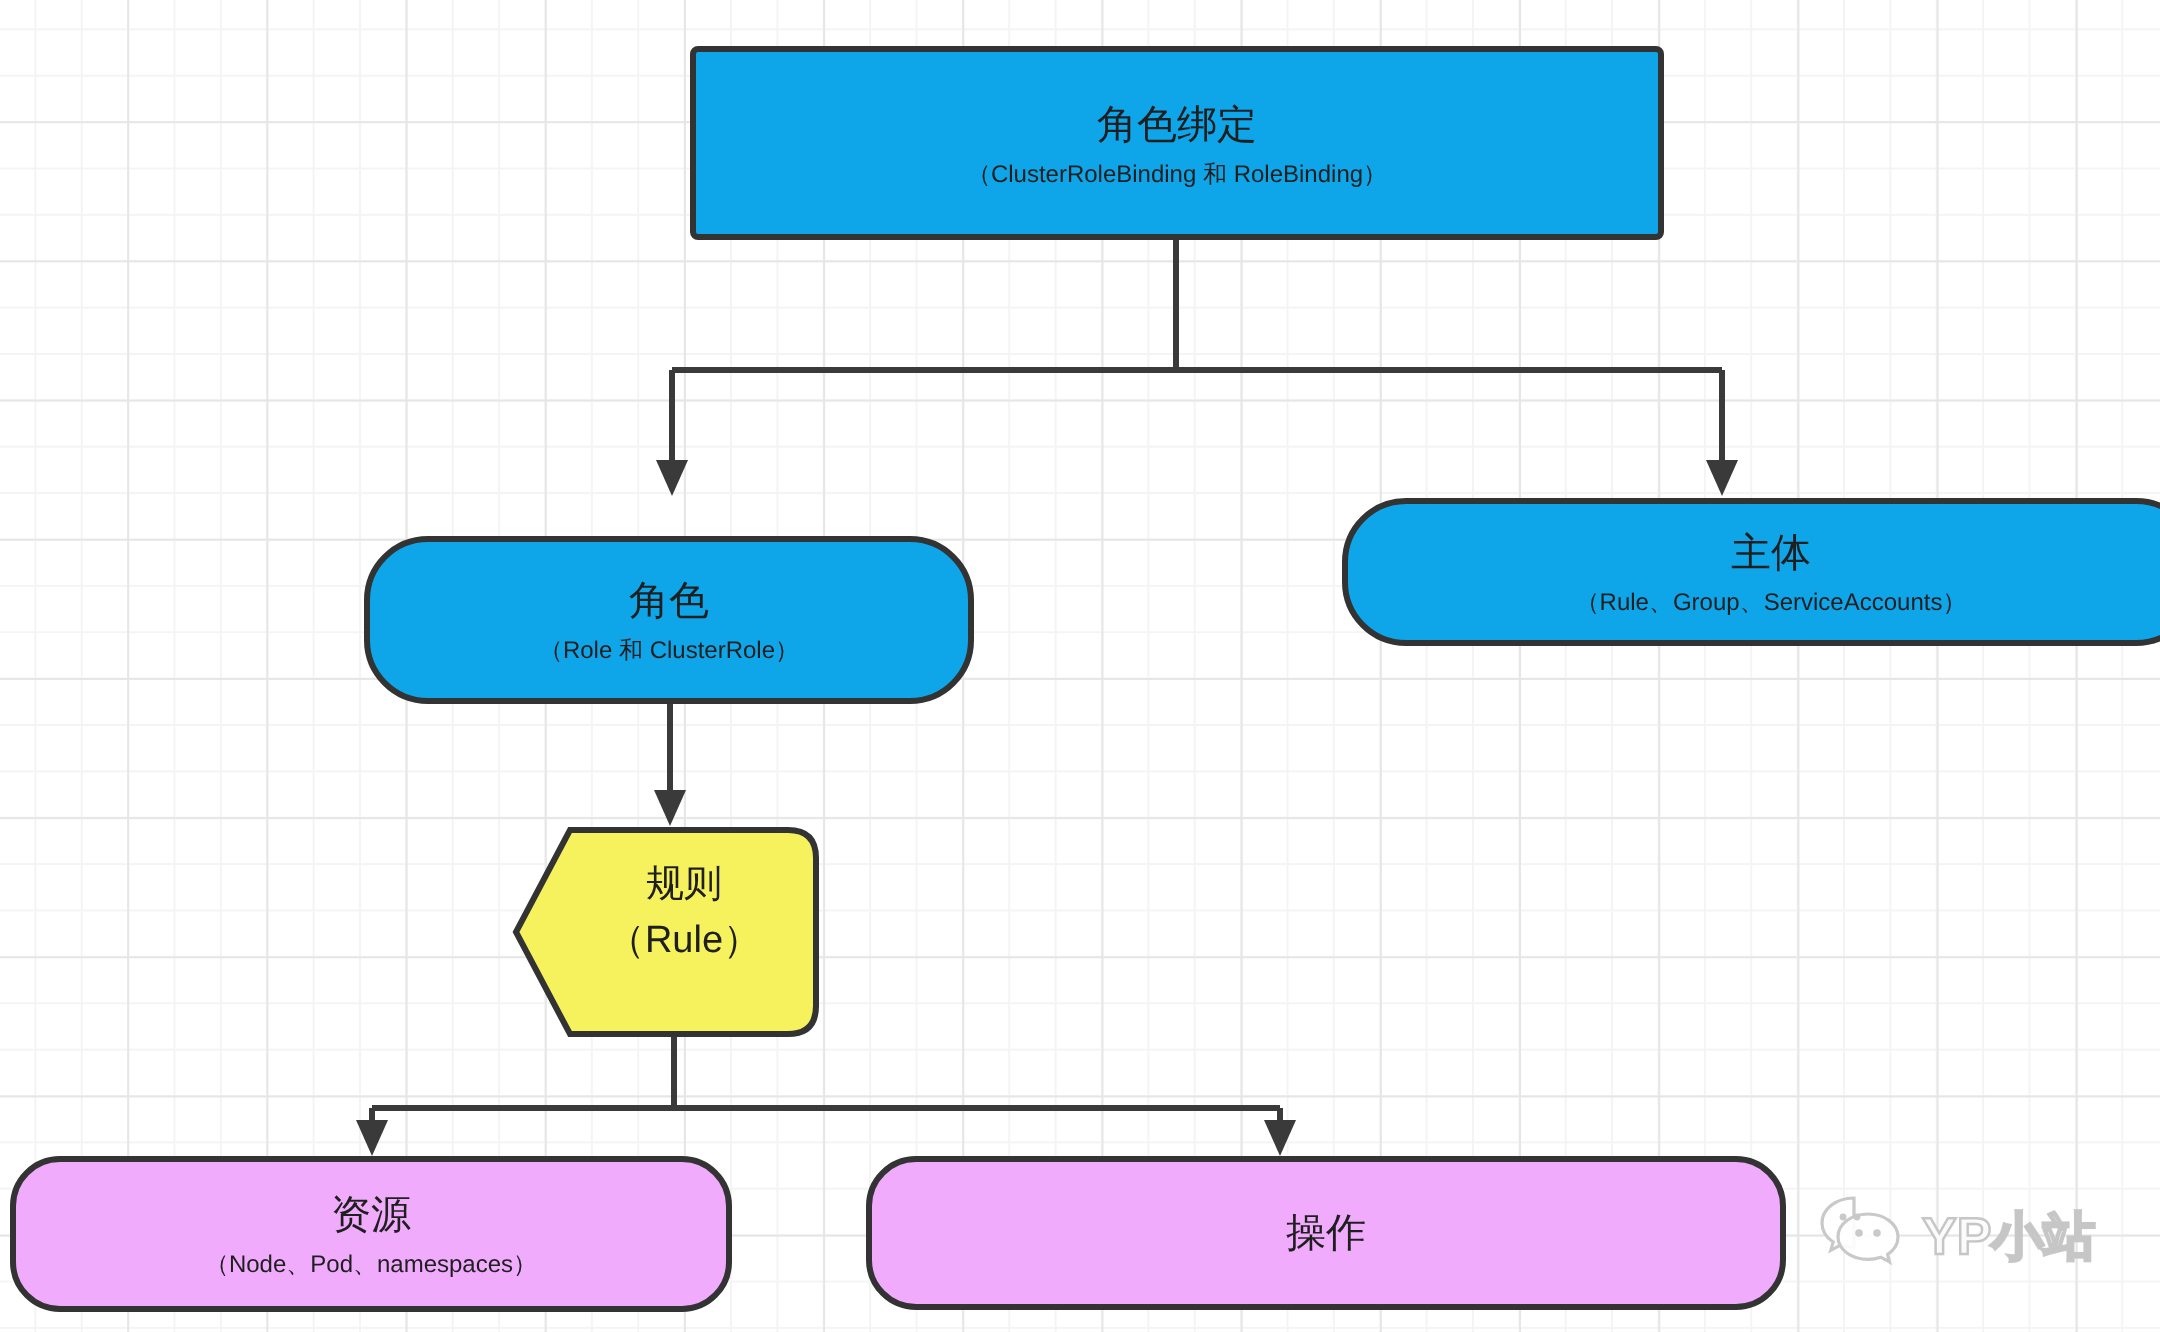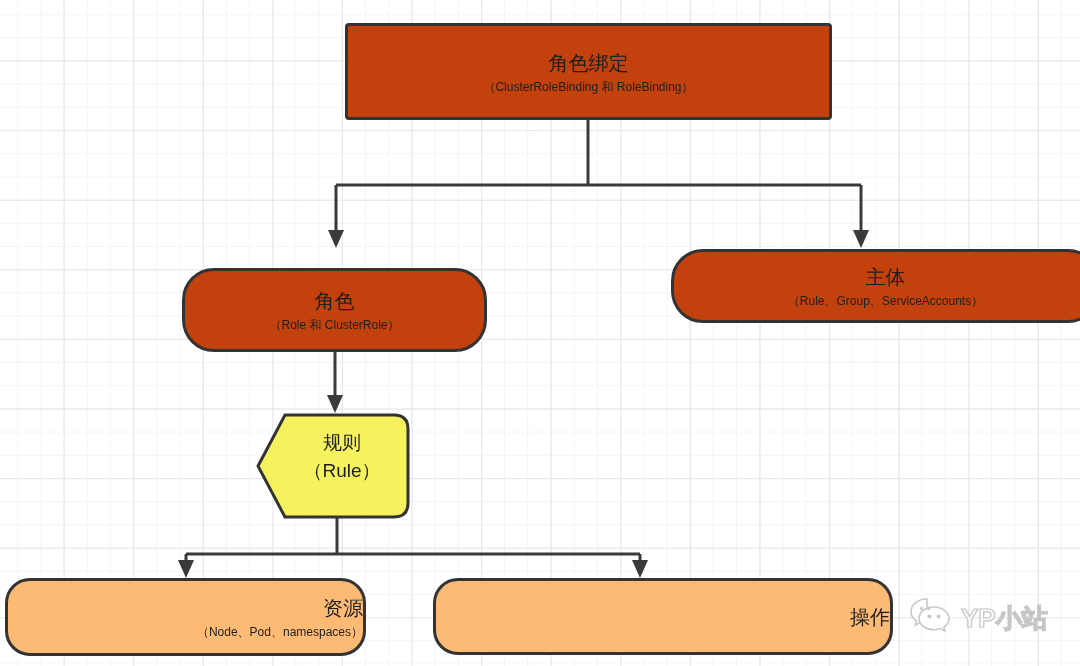--- a/index.html
+++ b/index.html
@@ -21,22 +21,22 @@
     background-position: -6px -9px;
   }
   .node {
     position: absolute; box-sizing: border-box;
     display: flex; flex-direction: column; justify-content: center; align-items: center;
     text-align: center; border: 3px solid #333333;
     color: #1f1f1f; line-height: 1.5; z-index: 2;
   }
   .node .title    { font-size: 20px; }
   .node .subtitle { font-size: 12px; white-space: nowrap; }
-  .green  { background: #c2410c; }
-  .orange { background: #fdba74; align-items: flex-end; }
+  .green  { background: #0ea5e9; }
+  .orange { background: #f0abfc; }
   #node-role-binding { left: 345px; top: 23px;  width: 487px; height: 97px; border-radius: 4px; }
   #node-role         { left: 182px; top: 248px; width: 305px; height: 84px; border-radius: 32px; margin-top: 20px; }
   #node-subject      { left: 671px; top: 249px; width: 429px; height: 74px; border-radius: 32px; }
   #node-resource     { left: 5px;   top: 578px; width: 361px; height: 78px; border-radius: 25px; }
   #node-operation    { left: 433px; top: 578px; width: 460px; height: 77px; border-radius: 25px; }
   #node-rule-shape   { position: absolute; left: 0; top: 0; z-index: 2; }
   #node-rule-text {
     position: absolute; left: 272px; top: 415px; width: 140px; height: 84px;
     display: flex; flex-direction: column; justify-content: center; align-items: center;
     text-align: center; color: #1f1f1f; line-height: 1.5; z-index: 3;

